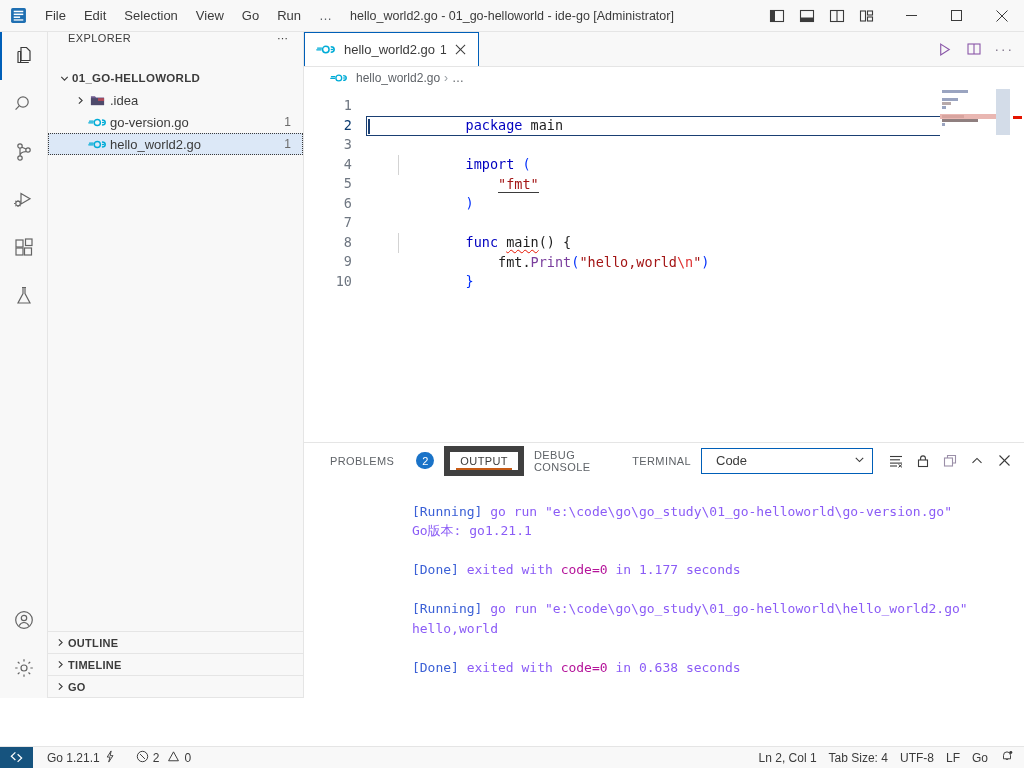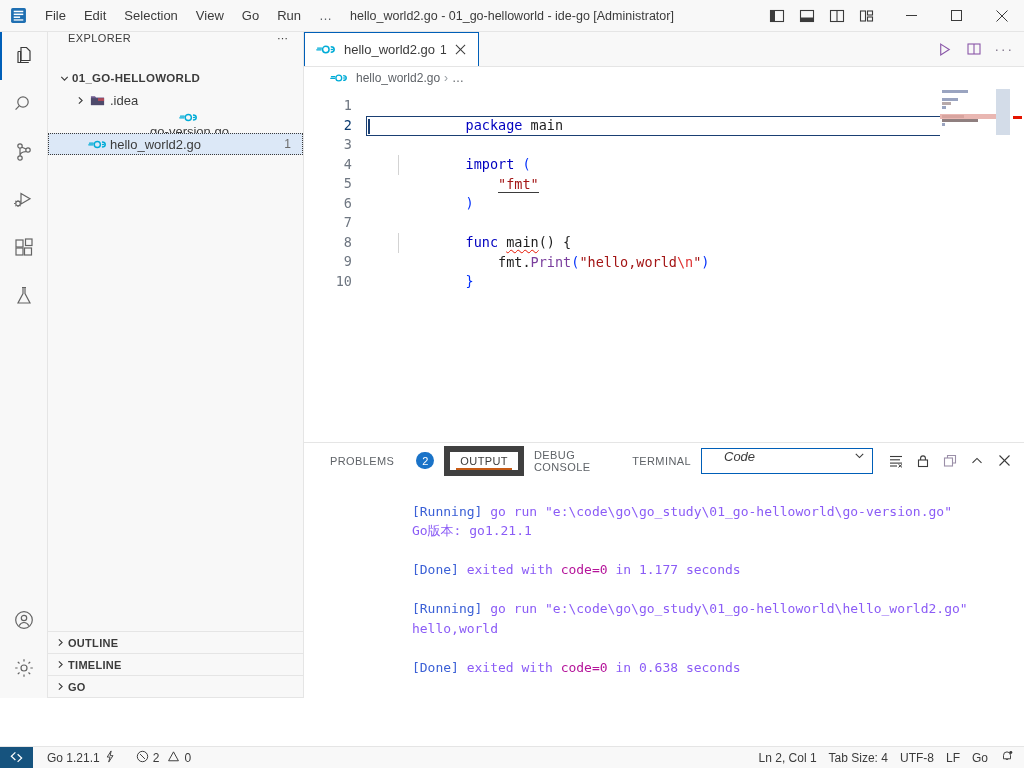--- a/index.html
+++ b/index.html
@@ -179,22 +179,22 @@
     content: ""; position: absolute; left: 6px; right: 6px; bottom: 0px; height: 1.5px; background: #c75B15;
   }
   .ptab .pbadge {
     background: #1a73c8; color: #fff; border-radius: 9px; min-width: 18px; height: 17px;
     display: inline-flex; align-items: center; justify-content: center;
     font-size: 11px; padding: 0 5px; letter-spacing: 0;
   }
   .panel-actions { margin-left: auto; display: flex; align-items: center; gap: 3px; }
   .select-wrap {
     height: 26px; width: 172px; border: 1px solid #005fb8; background: #fff;
-    display: flex; padding: 0 6px 0 22px; font-size: 13px; color: #3b3b3b;
-    cursor: default; margin-right: 8px; font-style: italic;
+    display: flex; align-items: center; padding: 0 6px 0 14px; font-size: 13px; color: #3b3b3b;
+    cursor: default; margin-right: 8px;
   }
   .select-wrap .chev { margin-left: auto; }
   .pact { width: 24px; height: 24px; display: flex; align-items: center; justify-content: center; cursor: default; }
 
   .output {
     flex: 1; overflow: hidden; padding: 4px 0 0 14px;
     font-family: "DejaVu Sans Mono", monospace; font-size: 13px; color: #1f1f1f; line-height: 19.5px;
   }
   .out-line { white-space: pre; height: 19.5px; }
   .tok-tag { color: #3b60d6; }
@@ -373,21 +373,21 @@
           <span class="fileicon">
             <svg width="15" height="15" viewBox="0 0 16 16">
               <path d="M1 3.5h4.3l1.2 1.4H15v8H1z" fill="#6d5b8e"></path>
               <path d="M1 5.5h14v7.5H1z" fill="#4e4a6b"></path>
               <path d="M8.5 5.5H15v3H8.5z" fill="#b04a5a"></path>
             </svg>
           </span>
           <span class="rowlabel">.idea</span>
         </div>
 
-        <div class="row" style="padding-left:40px;flex-direction:column;">
+        <div class="row" style="padding-left:40px;">
           <span class="fileicon">
             <svg width="19" height="13" viewBox="0 0 24 14">
               <path d="M2 5.2h5M1 7.4h5.6" stroke="#00acd7" stroke-width="1.7" stroke-linecap="round"></path>
               <circle cx="12.4" cy="7" r="4.1" fill="none" stroke="#00acd7" stroke-width="1.9"></circle>
               <path d="M18.6 3.6c3 0 4.4 1.4 4.4 3.4s-1.4 3.4-4.4 3.4" fill="none" stroke="#00acd7" stroke-width="1.9"></path>
               <path d="M18.6 7h3.4" stroke="#00acd7" stroke-width="1.7"></path>
             </svg>
           </span>
           <span class="rowlabel">go-version.go</span>
           <span class="badge-count">1</span>

